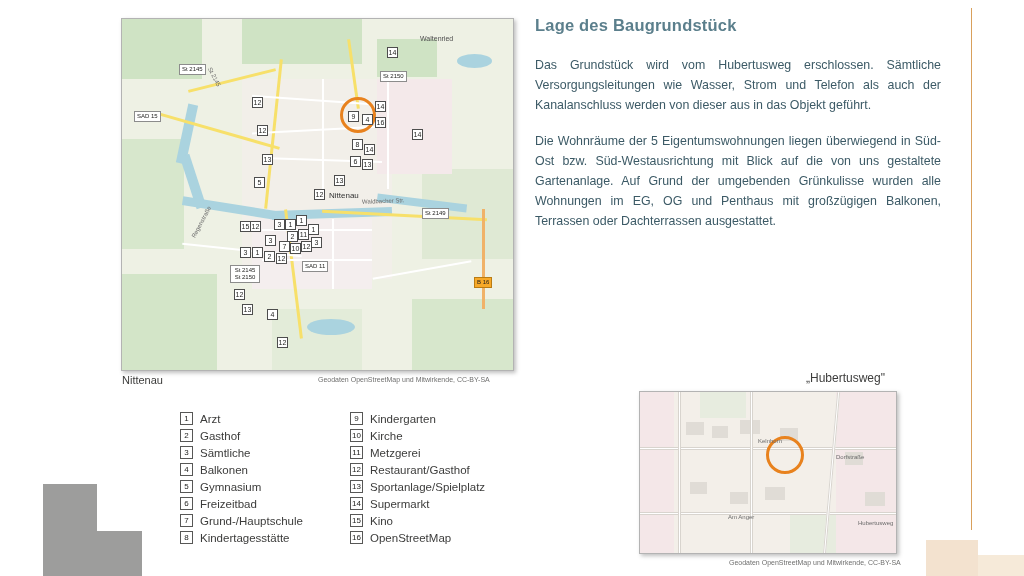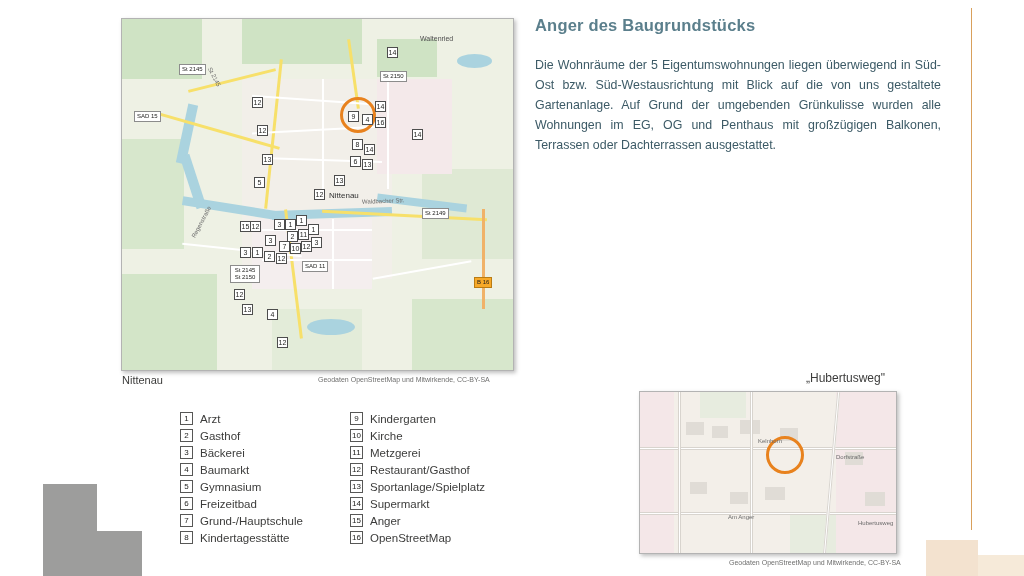--- a/index.html
+++ b/index.html
@@ -299,42 +299,43 @@
       <div class="hl-circle" style="left:126px;top:44px;width:38px;height:38px;"></div>
 
       <div class="st-label" style="left:118px;top:46px;">Kelnhorn</div>
       <div class="st-label" style="left:196px;top:62px;">Dorfstraße</div>
       <div class="st-label" style="left:88px;top:122px;">Am Anger</div>
       <div class="st-label" style="left:218px;top:128px;">Hubertusweg</div>
     </div>
   </div>
   <div class="map-credit-inset">Geodaten OpenStreetMap und Mitwirkende, CC-BY-SA</div>
 
-  <div class="headline">Anger des Baugrundstücks</div>
+  <div class="headline">Lage des Baugrundstück</div>
   <div class="paragraphs">
+    <p>Das Grundstück wird vom Hubertusweg erschlossen. Sämtliche Versorgungsleitungen wie Wasser, Strom und Telefon als auch der Kanalanschluss werden von dieser aus in das Objekt geführt.</p>
     <p>Die Wohnräume der 5 Eigentumswohnungen liegen überwiegend in Süd-Ost bzw. Süd-Westausrichtung mit Blick auf die von uns gestaltete Gartenanlage. Auf Grund der umgebenden Grünkulisse wurden alle Wohnungen im EG, OG und Penthaus mit großzügigen Balkonen, Terrassen oder Dachterrassen ausgestattet.</p>
   </div>
 
   <div class="legend">
     <div class="legend-col">
       <div class="legend-item">
           <span class="legend-num">1</span>
           <span>Arzt</span>
         </div>
       <div class="legend-item">
           <span class="legend-num">2</span>
           <span>Gasthof</span>
         </div>
       <div class="legend-item">
           <span class="legend-num">3</span>
-          <span>Bäckerei</span>
+          <span>Sämtliche</span>
         </div>
       <div class="legend-item">
           <span class="legend-num">4</span>
-          <span>Baumarkt</span>
+          <span>Balkonen</span>
         </div>
       <div class="legend-item">
           <span class="legend-num">5</span>
           <span>Gymnasium</span>
         </div>
       <div class="legend-item">
           <span class="legend-num">6</span>
           <span>Freizeitbad</span>
         </div>
       <div class="legend-item">
@@ -366,21 +367,21 @@
       <div class="legend-item">
           <span class="legend-num">13</span>
           <span>Sportanlage/Spielplatz</span>
         </div>
       <div class="legend-item">
           <span class="legend-num">14</span>
           <span>Supermarkt</span>
         </div>
       <div class="legend-item">
           <span class="legend-num">15</span>
-          <span>Anger</span>
+          <span>Kino</span>
         </div>
       <div class="legend-item">
           <span class="legend-num">16</span>
           <span>OpenStreetMap</span>
         </div>
     </div>
   </div>
 
 </div>
 

